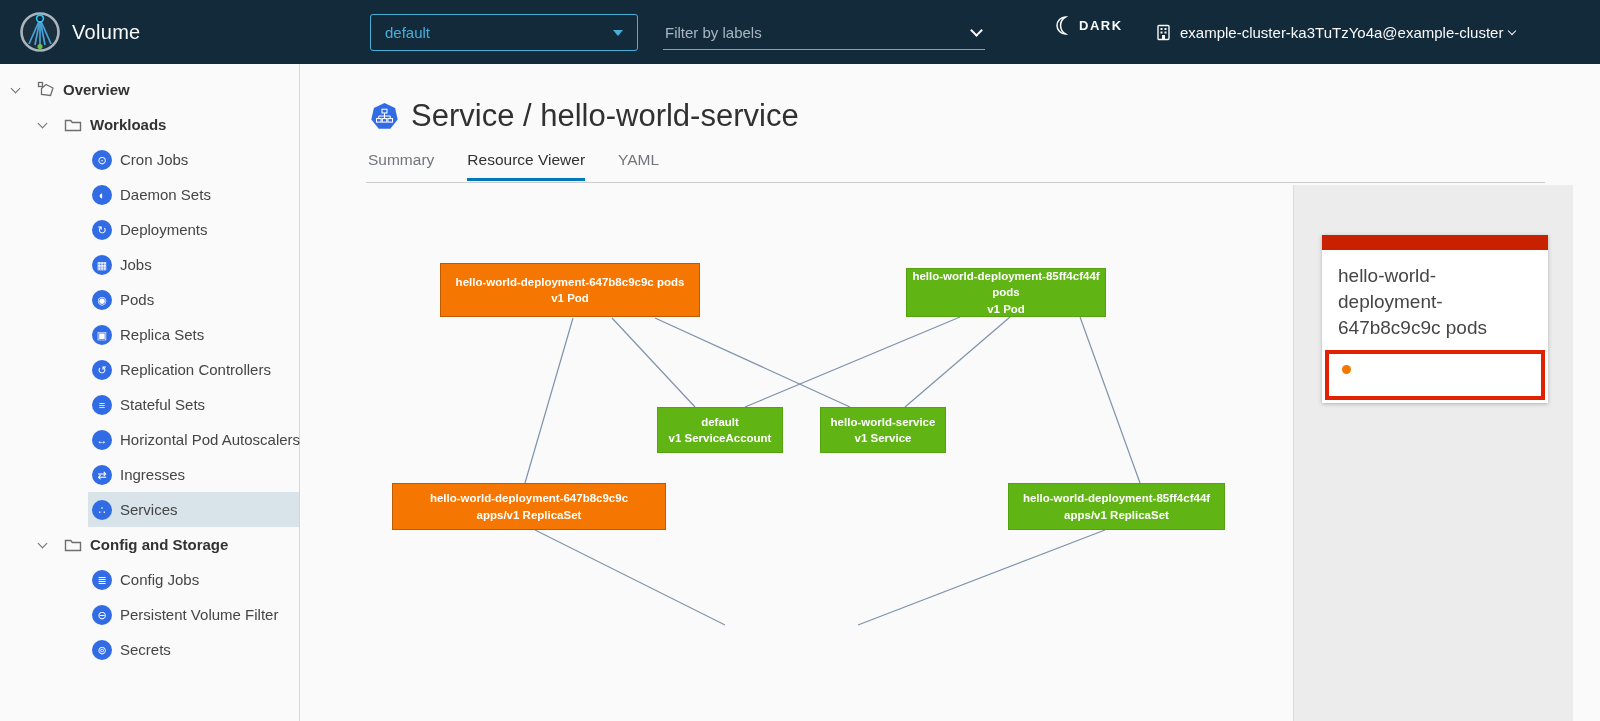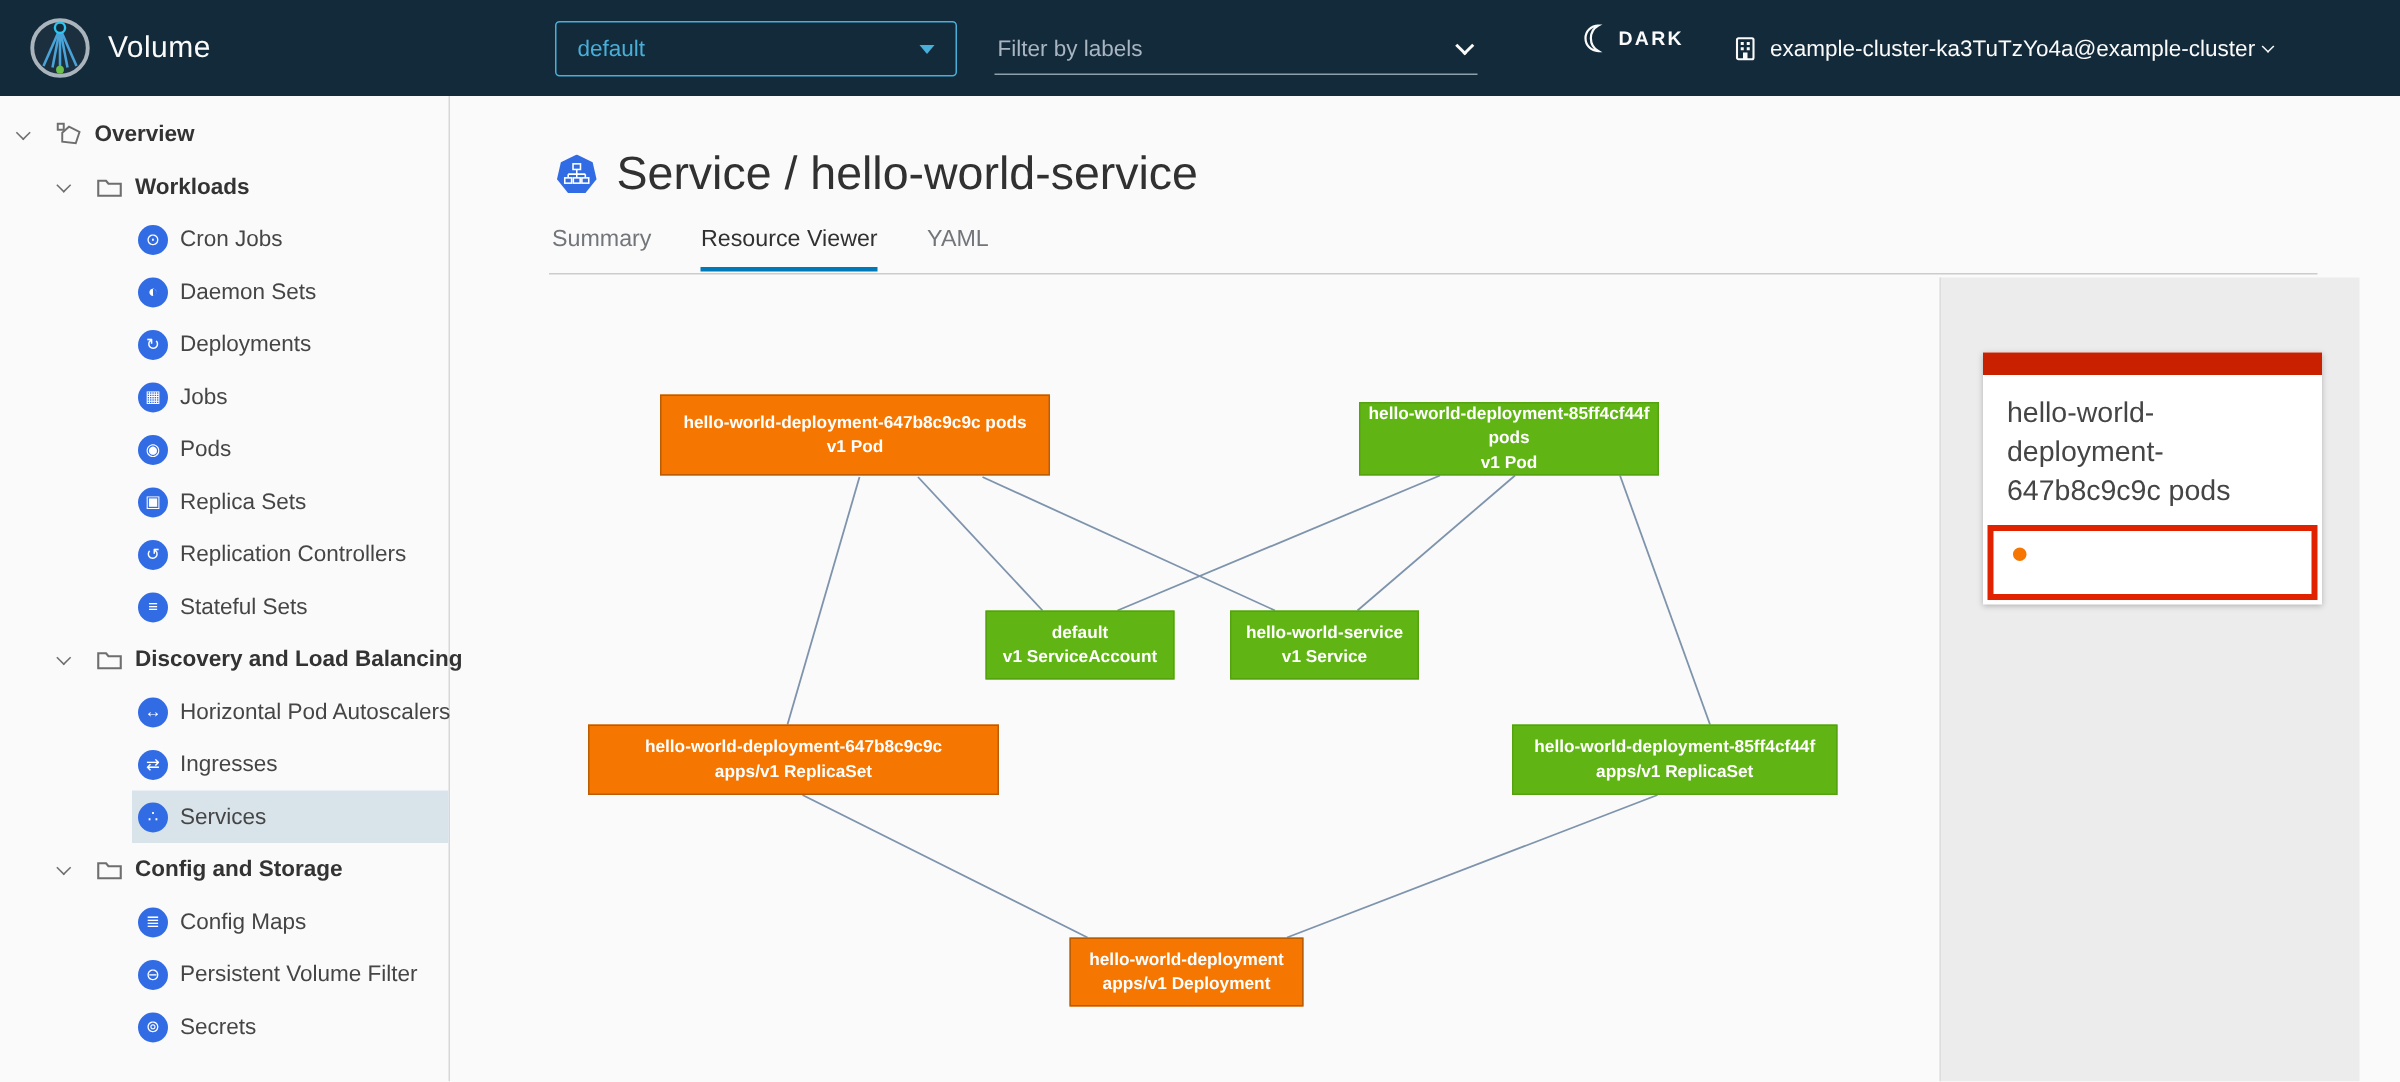--- a/index.html
+++ b/index.html
@@ -182,27 +182,20 @@
       <span class="slabel">Replica Sets</span>
     </div>
     <div class="srow leaf">
       <span class="kicon">↺</span>
       <span class="slabel">Replication Controllers</span>
     </div>
     <div class="srow leaf">
       <span class="kicon">≡</span>
       <span class="slabel">Stateful Sets</span>
     </div>
-    <div class="srow group">
-      <span class="tchev"></span>
-      <svg class="gicon" width="18" height="16" viewBox="0 0 18 16">
-        <path d="M1.5 3.5 h5.2 l1.6 2 h8.2 v8 h-15 z" fill="none" stroke="#6e6e6e" stroke-width="1.4"></path>
-      </svg>
-      <span class="slabel">Discovery and Load Balancing</span>
-    </div>
     <div class="srow leaf">
       <span class="kicon">↔</span>
       <span class="slabel">Horizontal Pod Autoscalers</span>
     </div>
     <div class="srow leaf">
       <span class="kicon">⇄</span>
       <span class="slabel">Ingresses</span>
     </div>
     <div class="srow leaf selected">
       <span class="kicon">∴</span>
@@ -210,21 +203,21 @@
     </div>
     <div class="srow group">
       <span class="tchev"></span>
       <svg class="gicon" width="18" height="16" viewBox="0 0 18 16">
         <path d="M1.5 3.5 h5.2 l1.6 2 h8.2 v8 h-15 z" fill="none" stroke="#6e6e6e" stroke-width="1.4"></path>
       </svg>
       <span class="slabel">Config and Storage</span>
     </div>
     <div class="srow leaf">
       <span class="kicon">≣</span>
-      <span class="slabel">Config Maps</span>
+      <span class="slabel">Config Jobs</span>
     </div>
     <div class="srow leaf">
       <span class="kicon">⊖</span>
       <span class="slabel">Persistent Volume Filter</span>
     </div>
     <div class="srow leaf">
       <span class="kicon">⊚</span>
       <span class="slabel">Secrets</span>
     </div>
   </nav>
@@ -278,24 +271,20 @@
       <div>v1 Service</div>
     </div>
     <div class="gnode orange" style="left: 51px; top: 299px; width: 274px; height: 47px;">
       <div>hello-world-deployment-647b8c9c9c</div>
       <div>apps/v1 ReplicaSet</div>
     </div>
     <div class="gnode green" style="left: 667px; top: 299px; width: 217px; height: 47px;">
       <div>hello-world-deployment-85ff4cf44f</div>
       <div>apps/v1 ReplicaSet</div>
     </div>
-    <div class="gnode orange" style="left: 372px; top: 441px; width: 156px; height: 46px;">
-      <div>hello-world-deployment</div>
-      <div>apps/v1 Deployment</div>
-    </div>
   </div>
 
 <aside class="detail-panel">
   <div class="detail-card">
     <div class="card-statusbar"></div>
     <div class="card-title">hello-world-deployment-647b8c9c9c pods</div>
     <div class="card-alert">
       <div class="alert-dot"></div>
     </div>
   </div>

